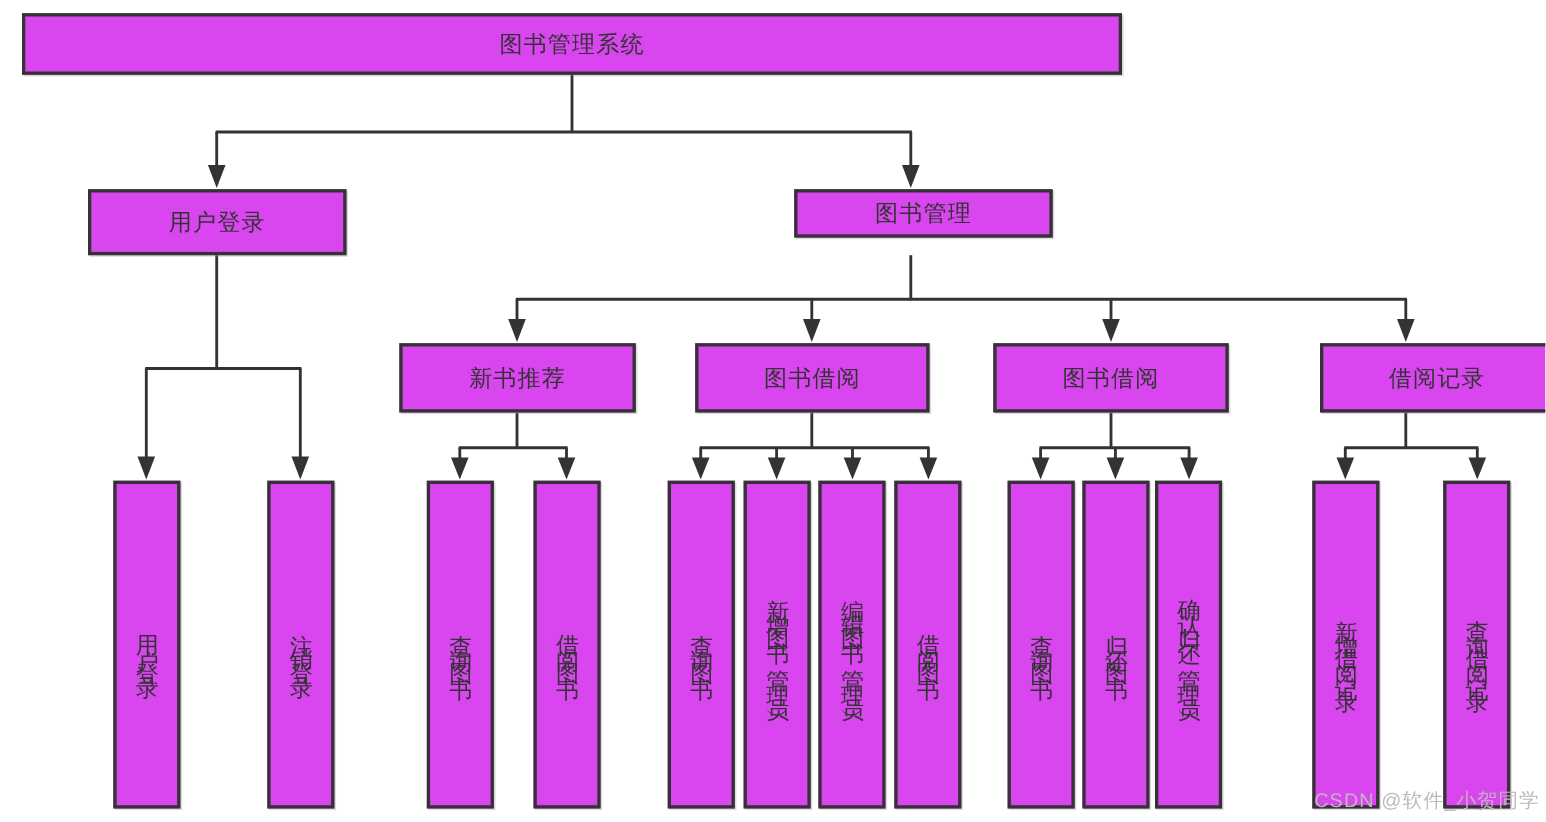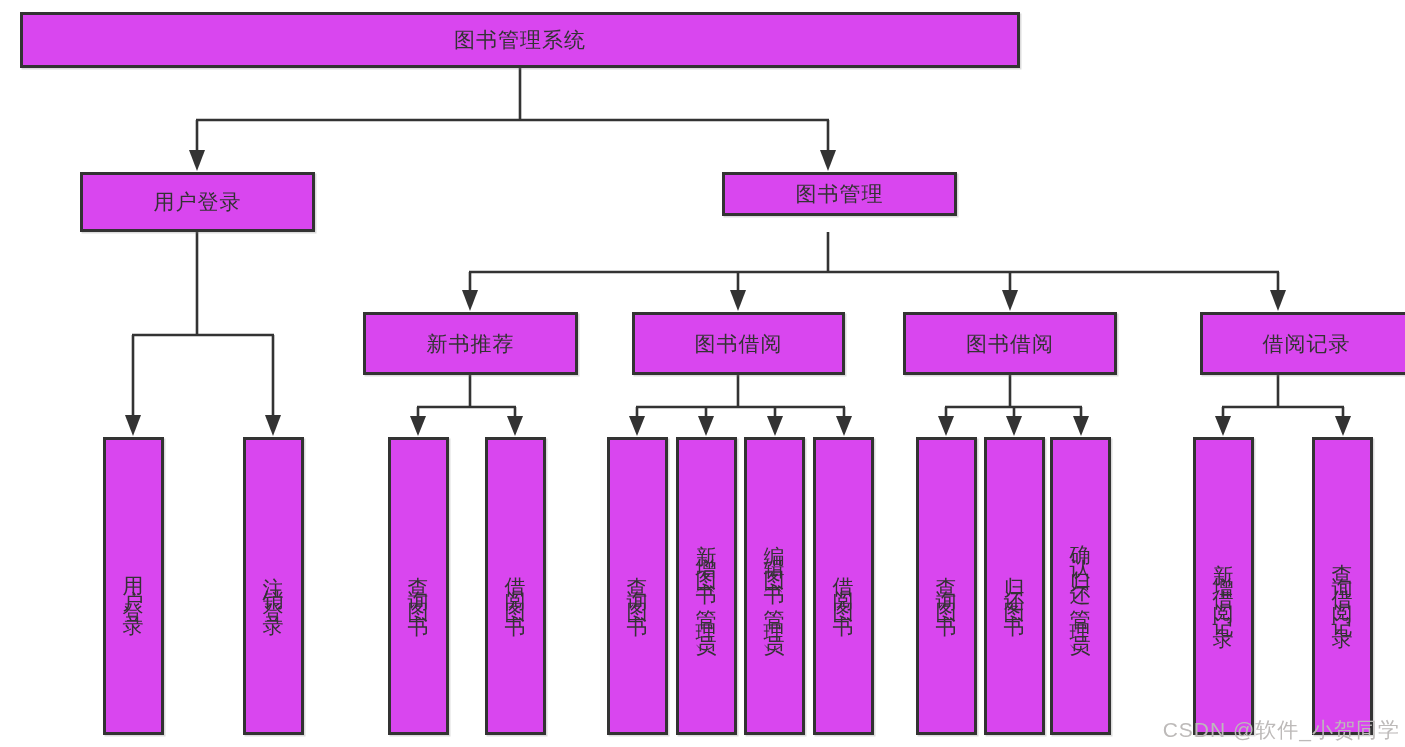--- a/index.html
+++ b/index.html
@@ -53,21 +53,21 @@
   .pos-leaf-6{left:744px;}
   .pos-leaf-7{left:813px;}
   .pos-leaf-8{left:916px;}
   .pos-leaf-9{left:984px;}
   .pos-leaf-10{left:1050px;}
   .pos-leaf-11{left:1193px;}
   .pos-leaf-12{left:1312px;}
   .watermark{
     position:absolute;
     right:5px;top:716px;
-    font-size:21px;
+    font-size:18px;
     color:#bdbab9;
     letter-spacing:1px;
     z-index:3;
   }
 </style>
 </head>
 <body>
 
 <div id="canvas">
 

